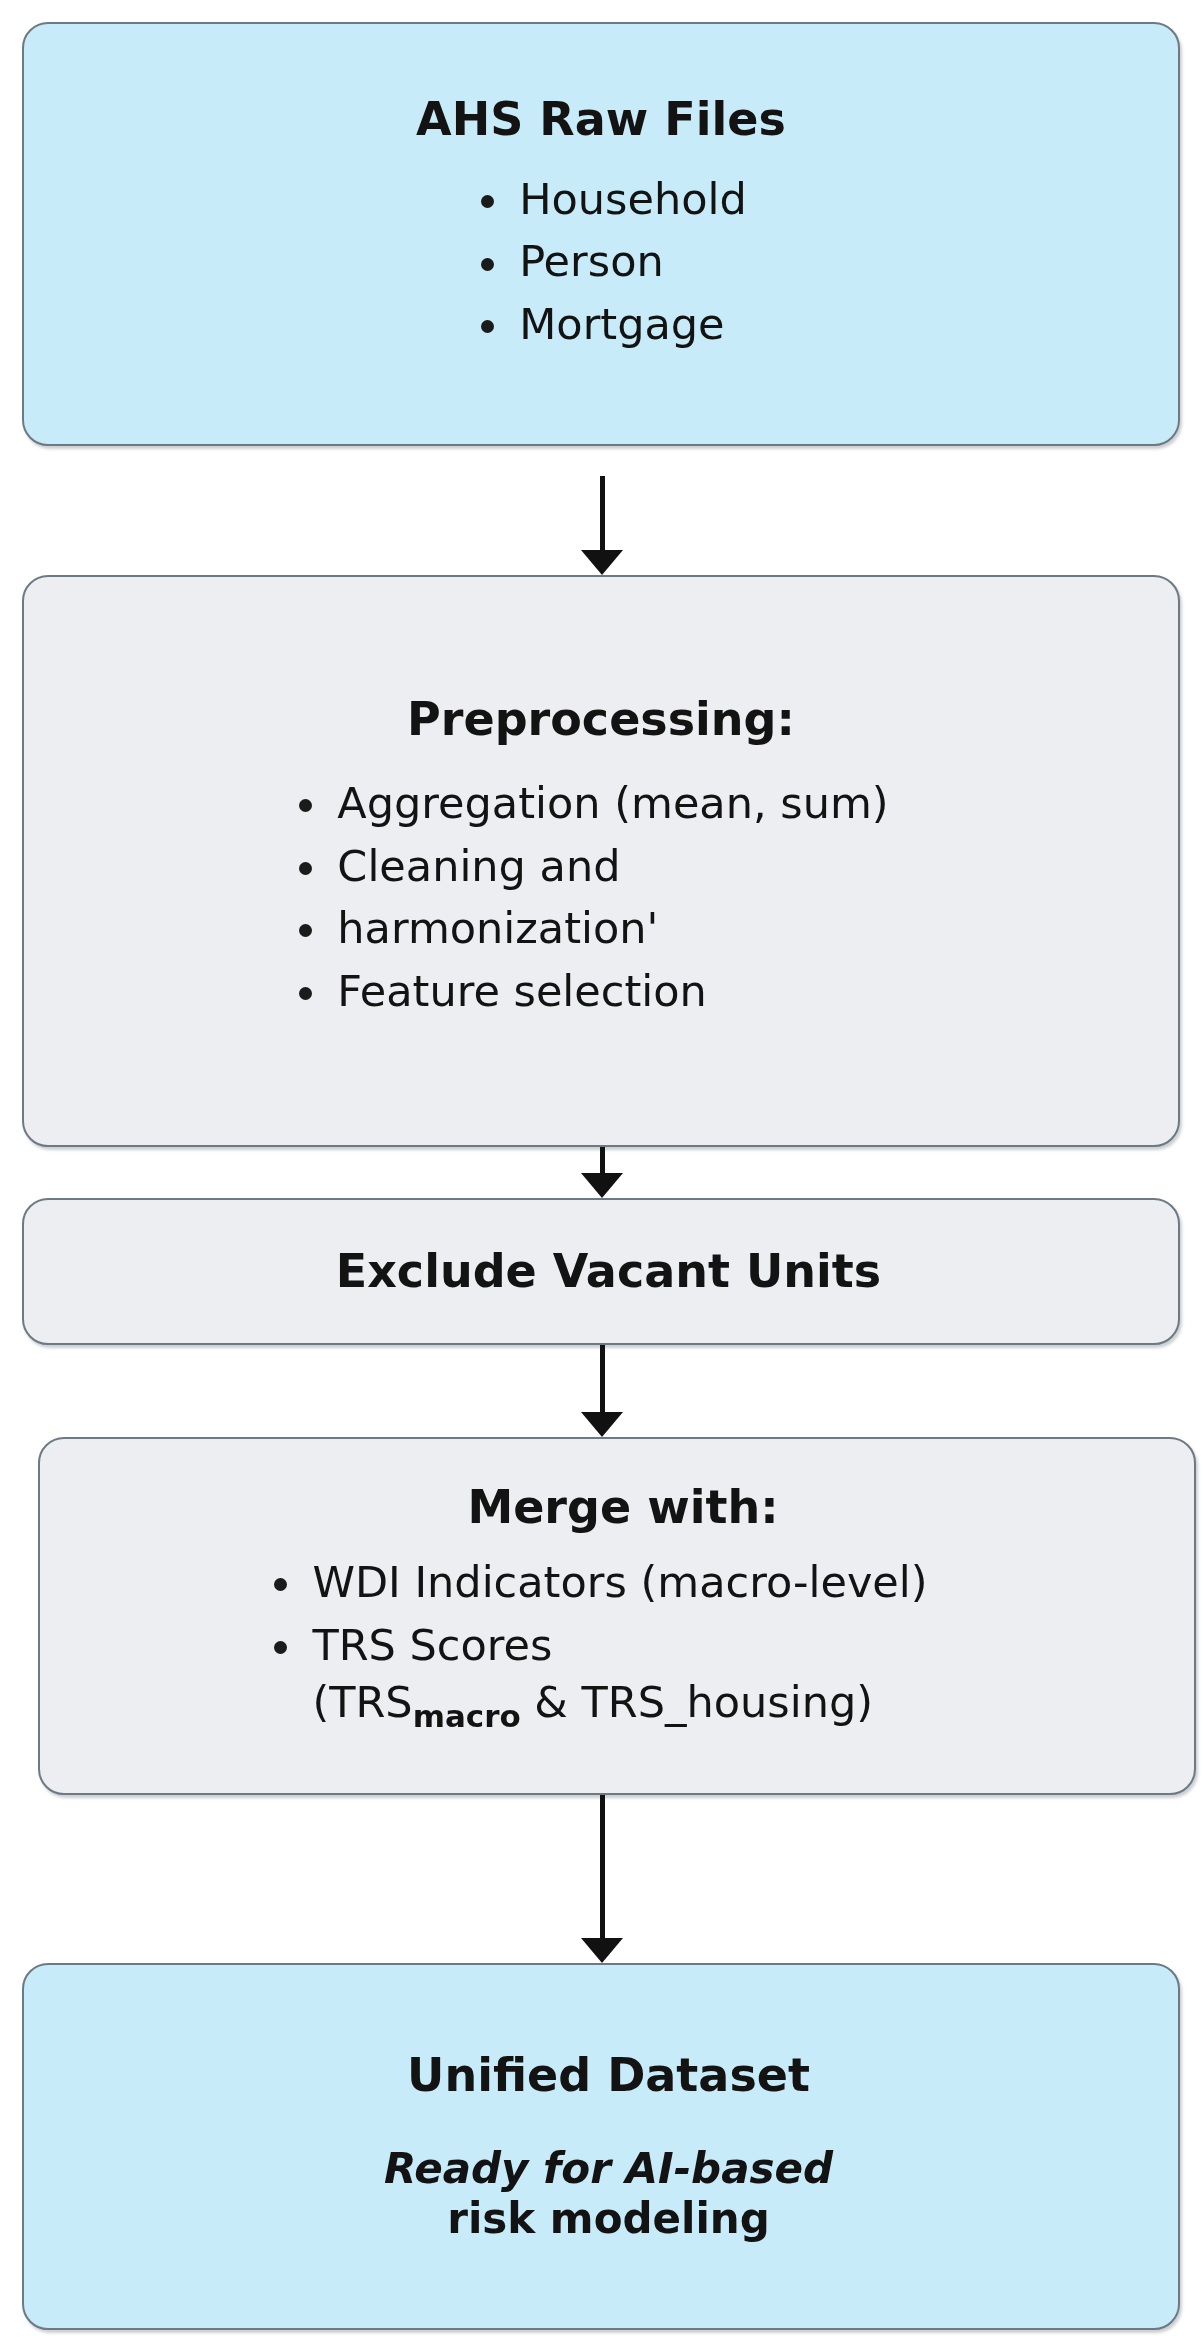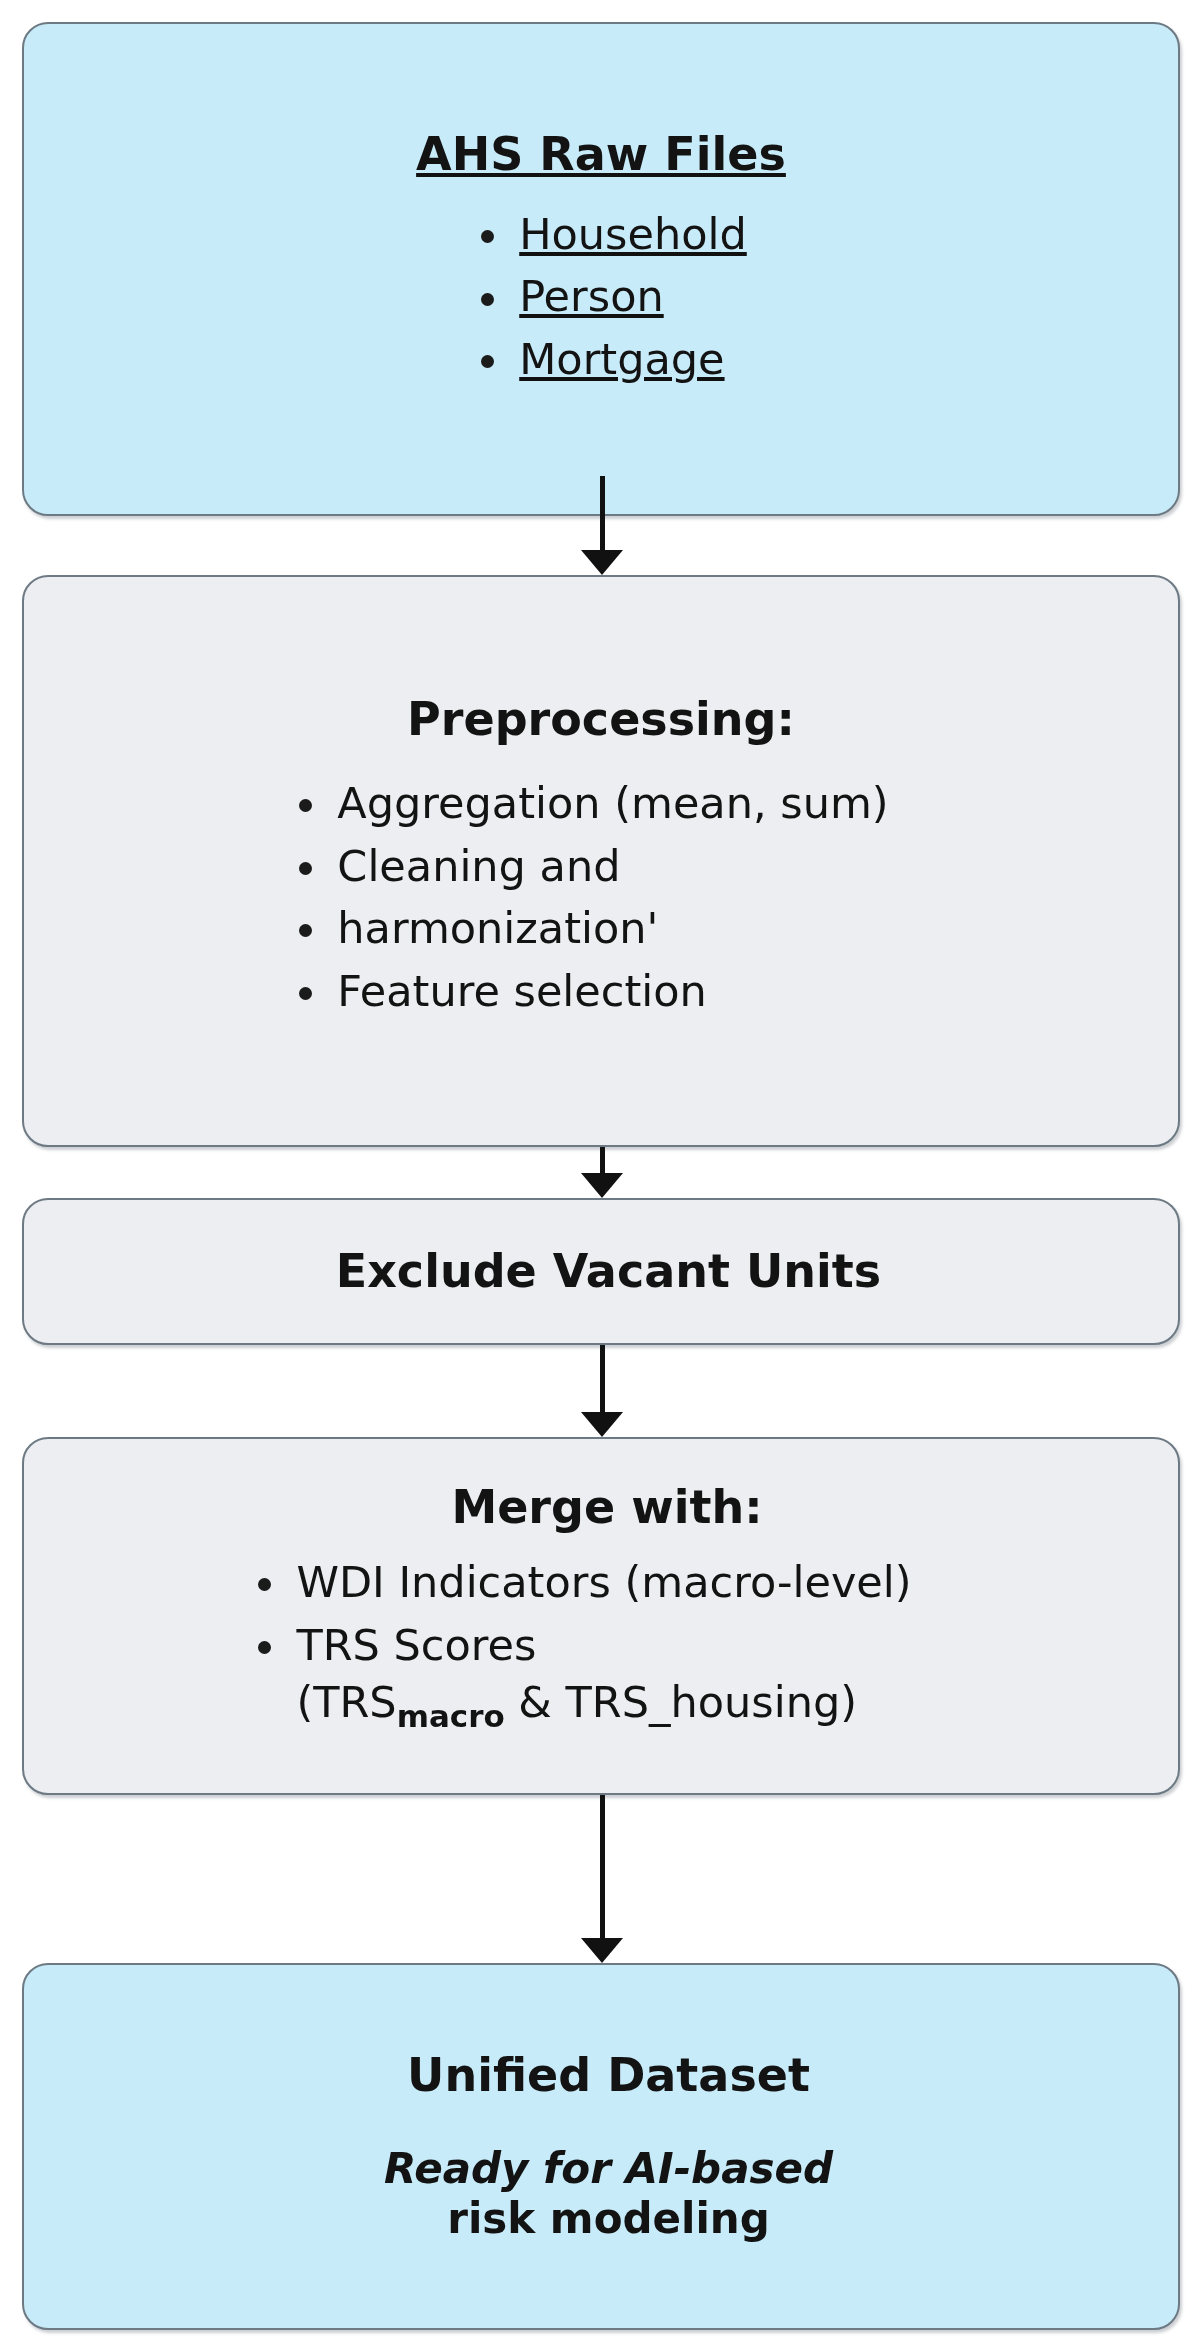--- a/index.html
+++ b/index.html
@@ -104,21 +104,21 @@
     border-left: 21px solid transparent;
     border-right: 21px solid transparent;
     border-top: 25px solid #111111;
   }
 </style>
 </head>
 <body>
 
 <div id="canvas">
 
-  <div class="node blue" style="left:22px; top:22px; width:1158px; height:494px; padding:3px 0 6px 0;text-decoration:underline;">
+  <div class="node blue" style="left:22px; top:22px; width:1158px; height:424px; padding:3px 0 6px 0;">
     <div class="node-title">AHS Raw Files</div>
     <ul class="bullets" style="margin-top:26px; margin-left:36px;">
       <li>
         <span class="dot"></span>
         <span>Household</span>
       </li>
       <li>
         <span class="dot"></span>
         <span>Person</span>
       </li>
@@ -163,21 +163,21 @@
 
   <div class="node grey" style="left:22px; top:1198px; width:1158px; height:147px;">
     <div class="node-title">Exclude Vacant Units</div>
   </div>
 
   <div class="arrow" style="left:602px; top:1345px; height:92px;">
     <div class="shaft" style="height:69px;"></div>
     <div class="head" style="top:67px;"></div>
   </div>
 
-  <div class="node grey" style="left:22px; top:1437px; width:1158px; height:358px; padding:14px 0 10px 12px;">
+  <div class="node grey" style="left:38px; top:1437px; width:1158px; height:358px; padding:14px 0 10px 12px;">
     <div class="node-title">Merge with:</div>
     <ul class="bullets" style="margin-top:22px; margin-right:70px;">
       <li>
         <span class="dot"></span>
         <span>
           <span>WDI Indicators (macro-level)</span>
         </span>
       </li>
       <li style="margin-bottom:0;">
         <span class="dot"></span>

